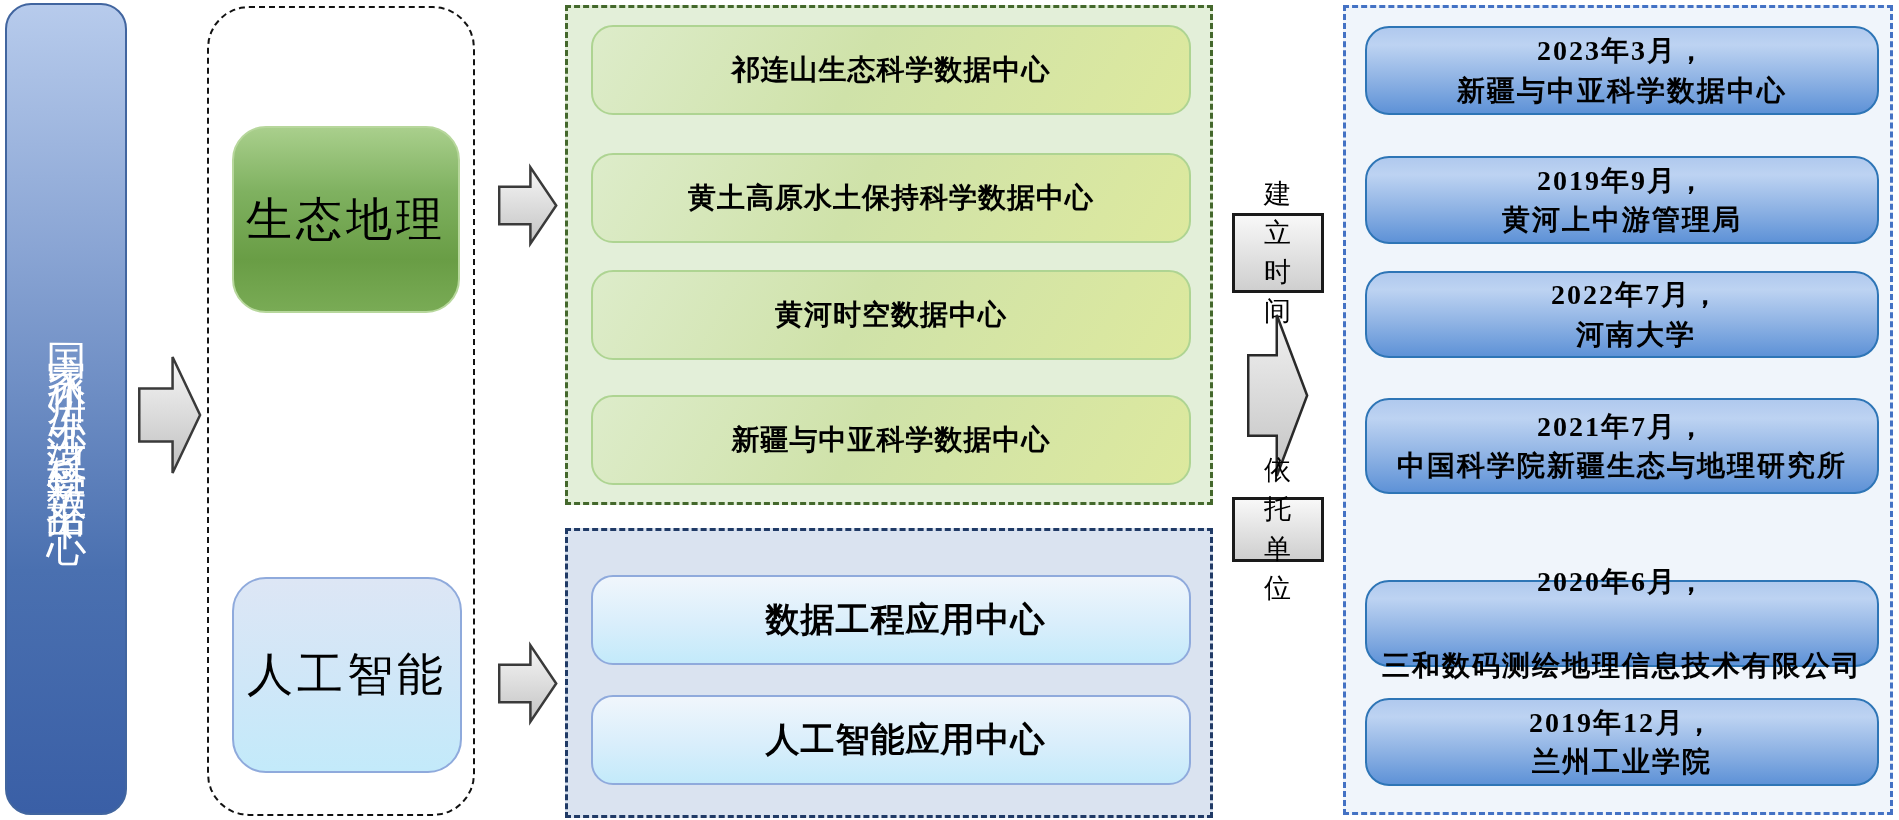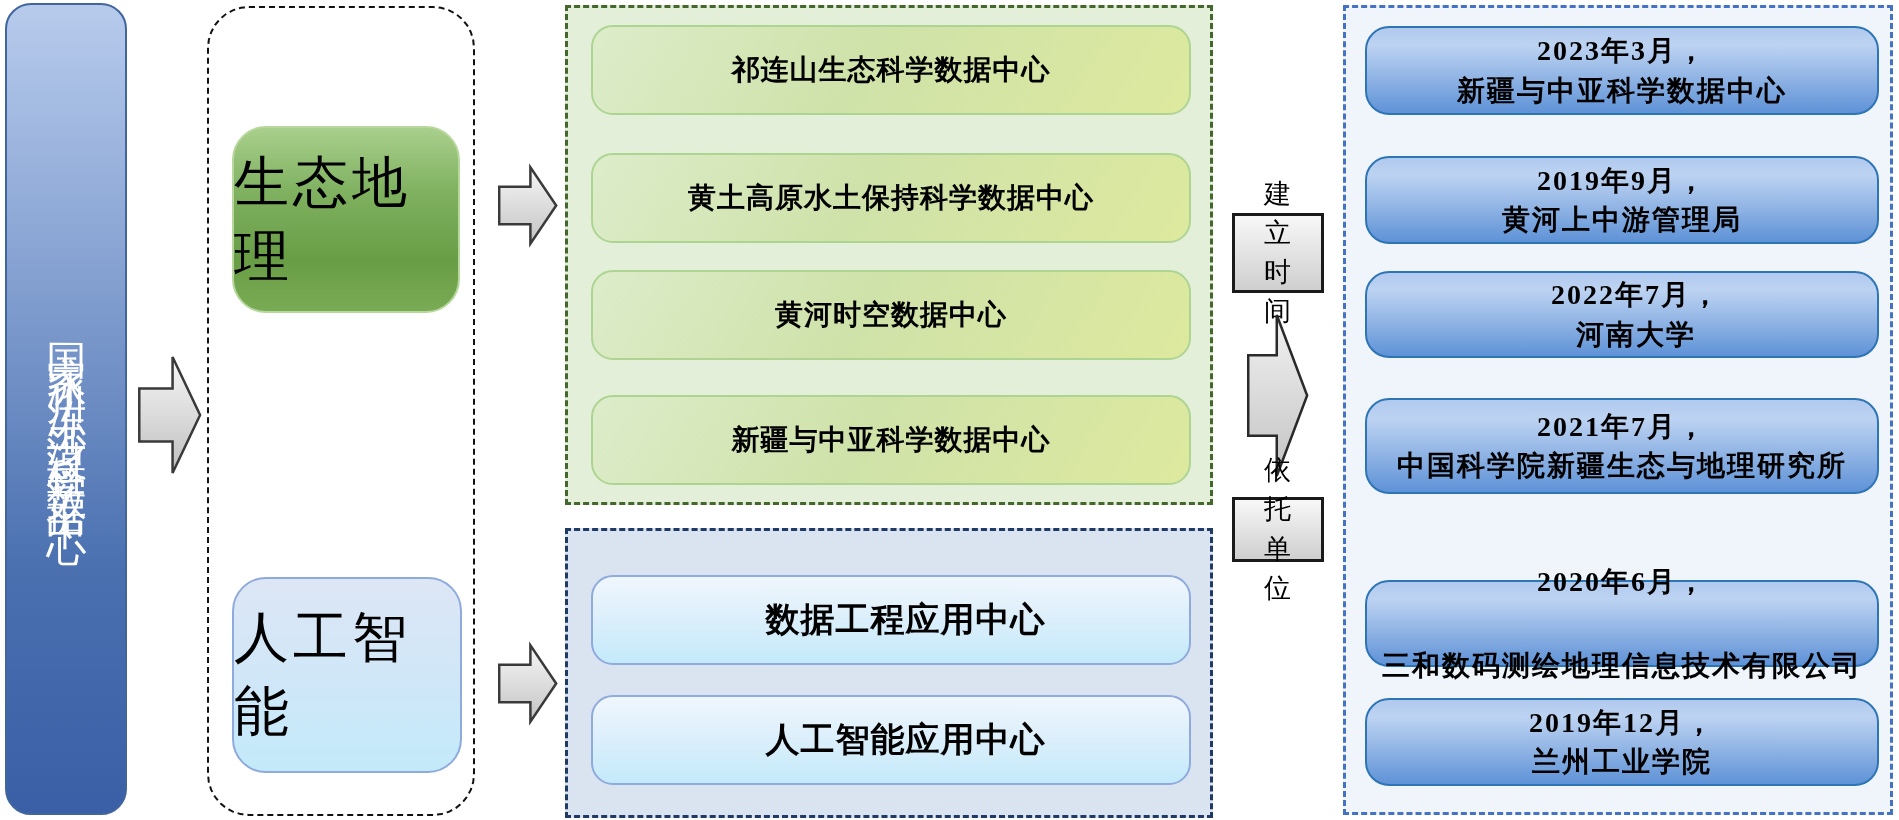--- a/index.html
+++ b/index.html
@@ -22,21 +22,21 @@
   }
 
   
   .cat-wrap{
     left:207px;top:6px;width:268px;height:810px;
     border:2.5px dashed #111111;border-radius:42px;background:transparent;
   }
   .cat-box{
     position:absolute;box-sizing:border-box;left:23px;width:228px;
     display:flex;align-items:center;justify-content:center;
-    font-size:55px;letter-spacing:4px;border-radius:34px;
+    font-size:46px;letter-spacing:4px;border-radius:34px;
   }
   .cat-eco{
     top:118px;height:187px;
     background:linear-gradient(180deg,#a9cf8c 0%,#7fb160 35%,#699d45 72%,#79ab55 100%);
     border:2.5px solid #b7d79c;
   }
   .cat-ai{
     top:569px;height:196px;width:230px;
     background:linear-gradient(180deg,#dde6f5 0%,#cfe7f8 55%,#c3eafa 100%);
     border:2.5px solid #8faadc;

